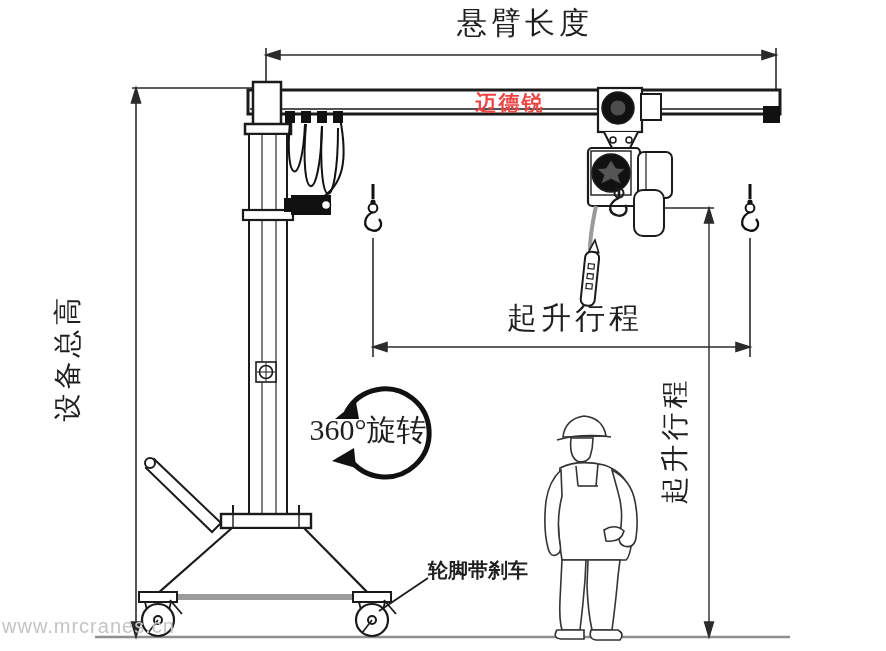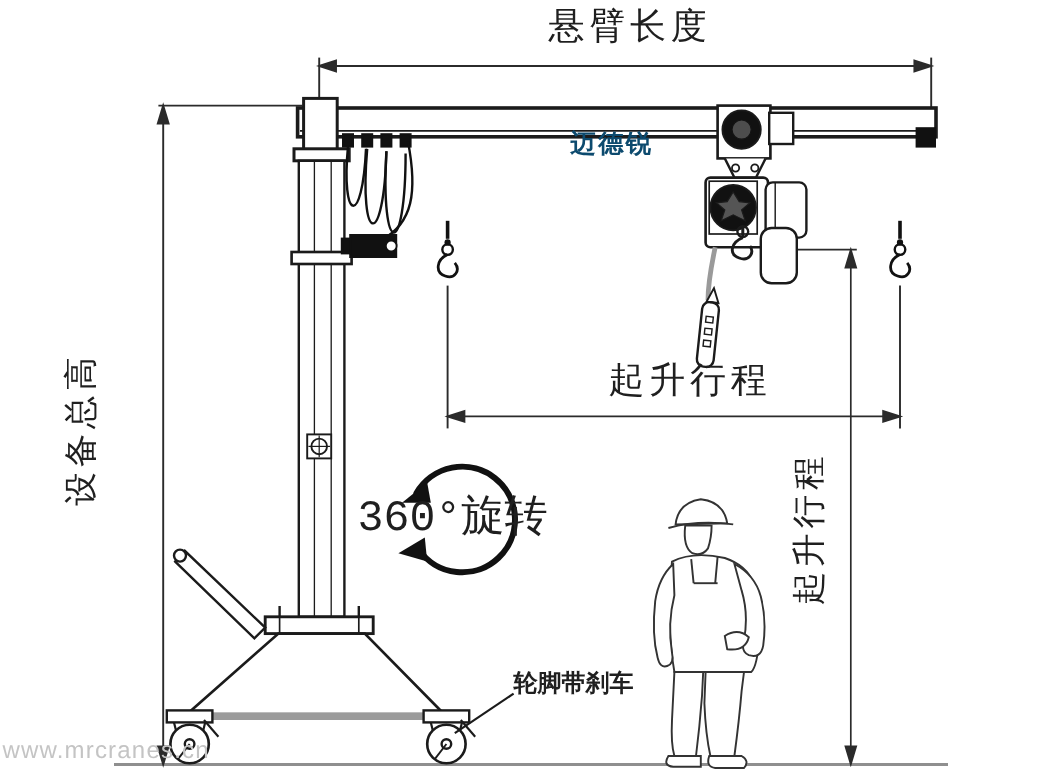--- a/index.html
+++ b/index.html
@@ -1,24 +1,24 @@
 <!DOCTYPE html>
 <html><head>
 <meta charset="utf-8">
 <style>
   html,body{margin:0;padding:0;background:#fff;}
   .canvas{position:relative;width:886px;height:651px;background:#ffffff;overflow:hidden;
           font-family:"Liberation Sans","DejaVu Sans",sans-serif;}
   .canvas svg{position:absolute;left:0;top:0;}
   .lbl{position:absolute;color:#1f1f1f;text-align:center;white-space:nowrap;line-height:1.1;}
   .lbl-boom{left:435px;top:6px;width:180px;font-size:30px;letter-spacing:4px;}
-  .lbl-brand{left:450px;top:109px;width:120px;font-size:21px;font-weight:bold;color:#0c4a6e;letter-spacing:2px;}
+  .lbl-brand{left:450px;top:91px;width:120px;font-size:21px;font-weight:bold;color:#ef4444;letter-spacing:2px;}
   .lbl-height{left:-7px;top:342px;width:150px;font-size:28px;letter-spacing:4px;transform:rotate(-90deg);}
   .lbl-arm{left:490px;top:301px;width:170px;font-size:30px;letter-spacing:4px;}
-  .lbl-rot{left:298px;top:413px;width:140px;font-size:36px;font-family:Liberation Mono, monospace;}
+  .lbl-rot{left:298px;top:413px;width:140px;font-size:30px;font-family:Liberation Serif, serif;}
   .lbl-travel{left:600px;top:425px;width:150px;font-size:28px;letter-spacing:4px;transform:rotate(-90deg);}
   .lbl-wheel{left:428px;top:559px;width:130px;font-size:20px;font-weight:bold;text-align:left;}
   .lbl-wm{left:2px;top:615px;width:210px;font-size:20px;color:#c4c4c4;text-align:left;letter-spacing:1px;}
 </style>
 </head>
 <body>
 
 <div class="canvas">
 
 <svg width="886" height="651" viewBox="0 0 886 651">

